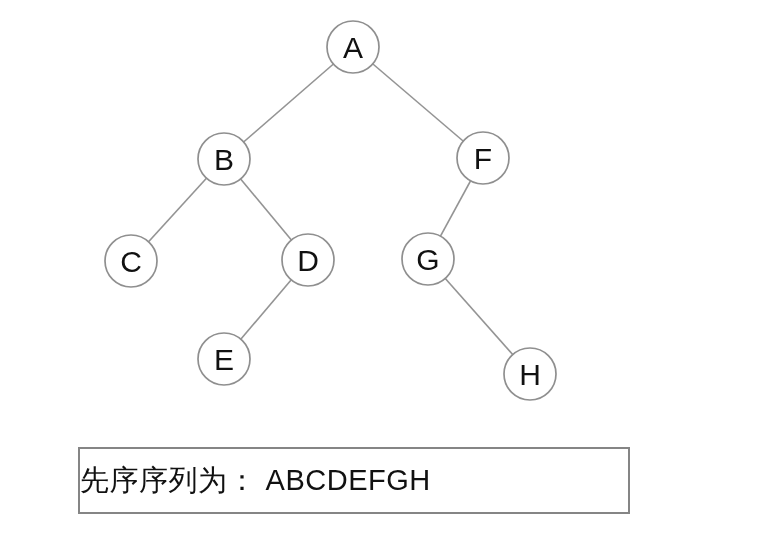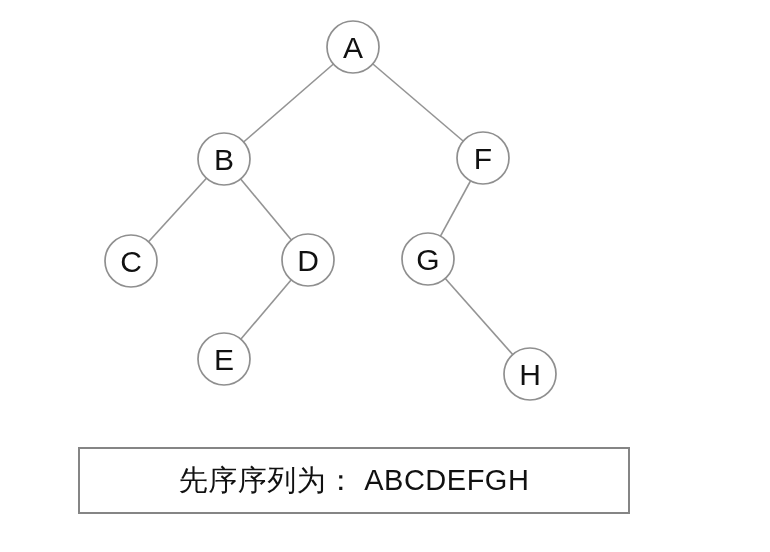--- a/index.html
+++ b/index.html
@@ -40,21 +40,21 @@
     position: absolute;
     left: 78px;
     top: 447px;
     width: 552px;
     height: 67px;
     box-sizing: border-box;
     border: 2px solid #858585;
     background: #ffffff;
     display: flex;
     align-items: center;
-    justify-content: center;
+    justify-content: flex-start;
   }
   .caption-text {
     font-size: 29px;
     color: #111111;
     letter-spacing: 0.5px;
     white-space: pre;
   }
 </style>
 </head>
 <body>

